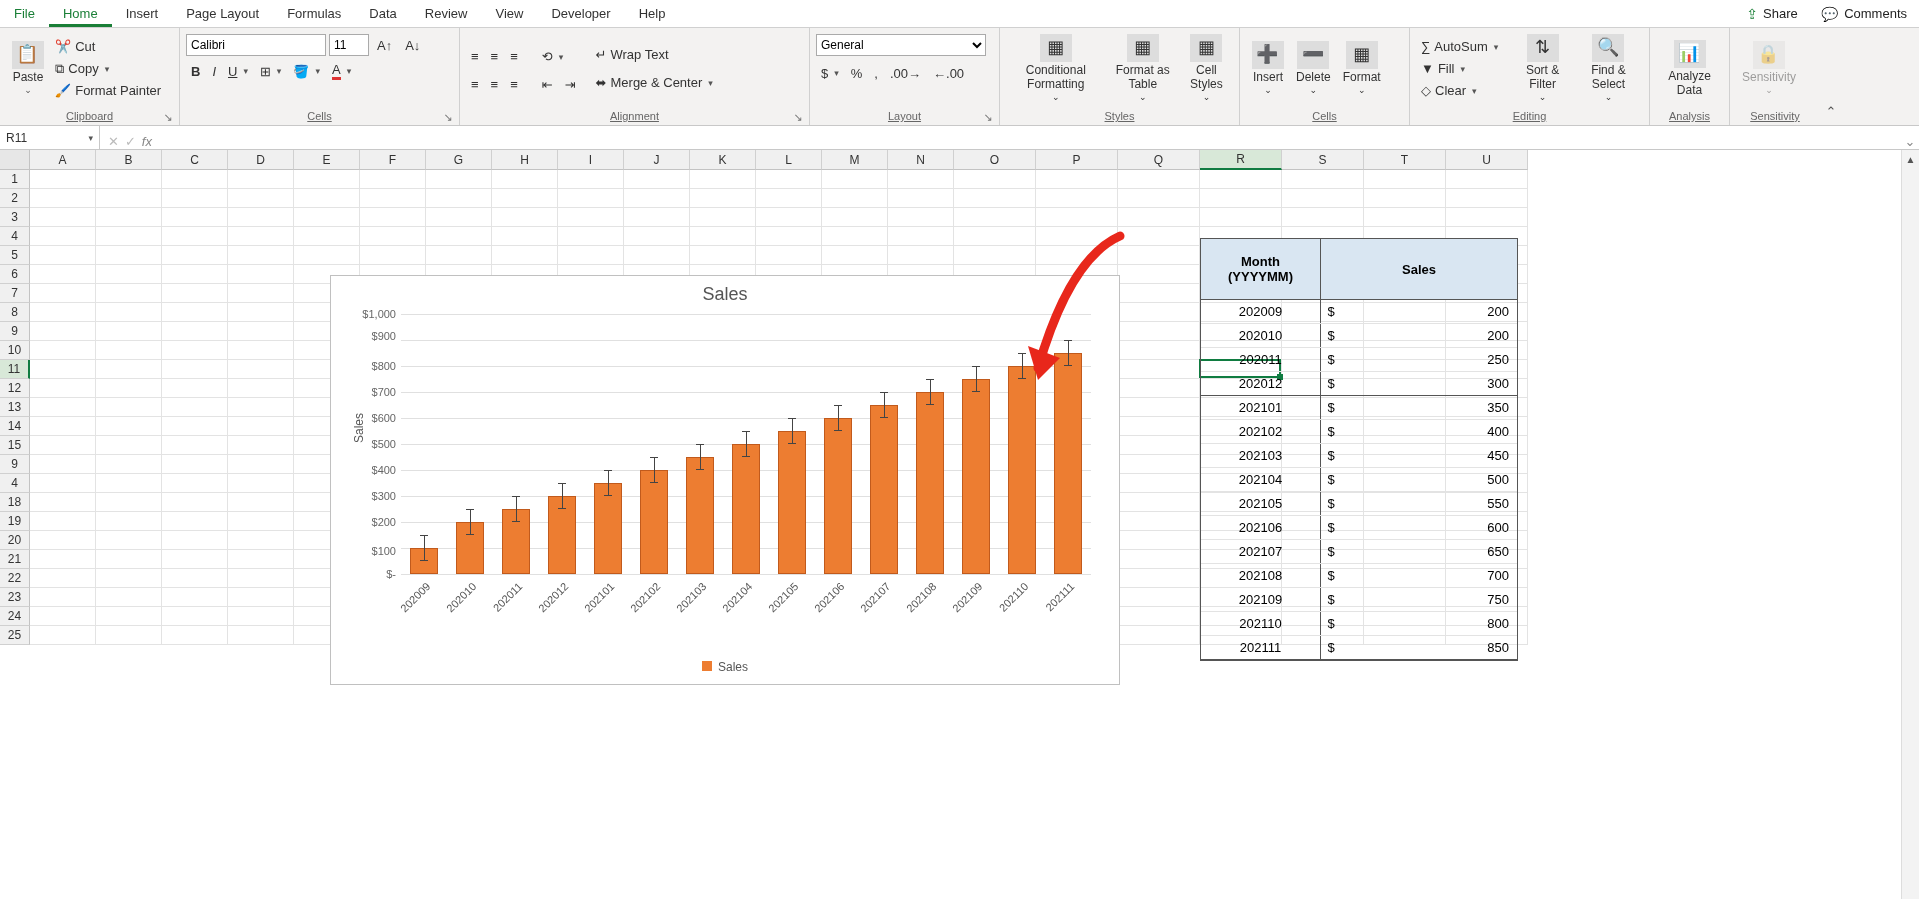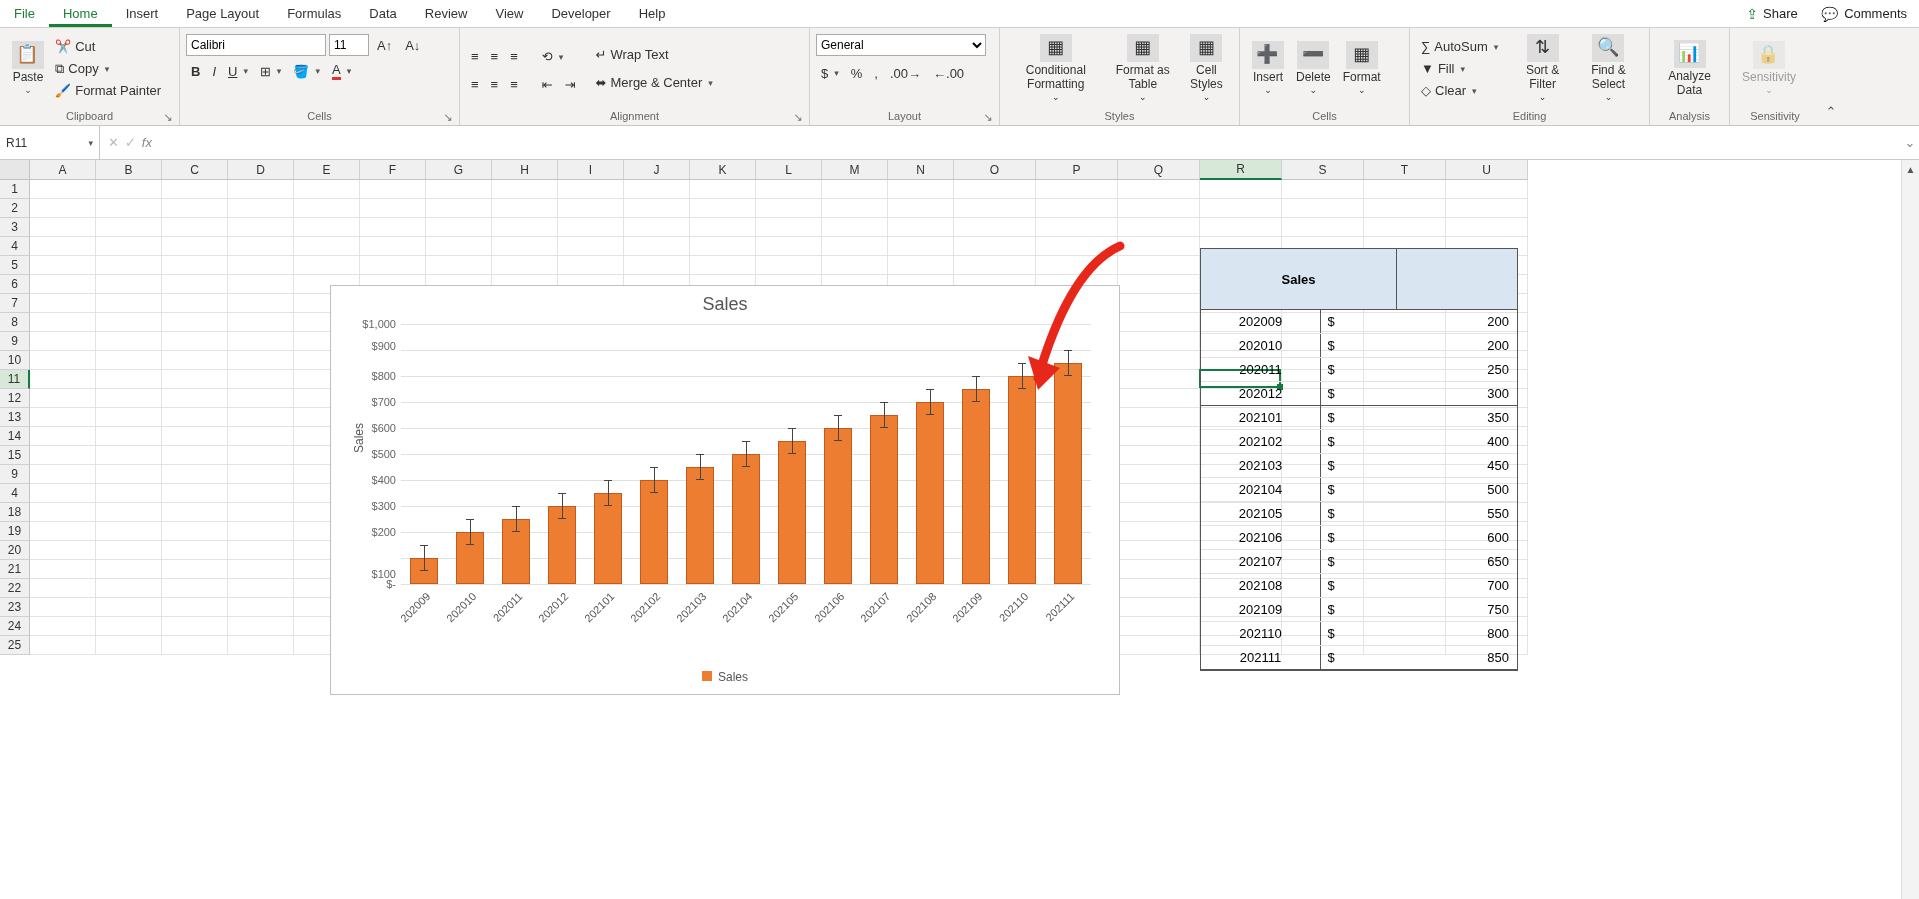--- a/index.html
+++ b/index.html
@@ -7,34 +7,34 @@
 .ribbon-tabs { display:flex; align-items:center; height:28px; background:#fff; border-bottom:1px solid #d0d0d0; }
 .ribbon-tabs .tab { padding:0 14px; height:100%; display:flex; align-items:center; cursor:pointer; font-size:13px;}
 .ribbon-tabs .tab.file { background:#fff; color:#1a7f37;}
 .ribbon-tabs .tab.active { border-bottom:3px solid #1a7f37; color:#1a7f37; padding-top:3px;}
 .ribbon-tabs .spacer { flex:1; }
 .ribbon-tabs .rbtn { padding:0 12px; height:100%; display:flex; align-items:center; gap:5px; cursor:pointer; color:#222; }
 .ribbon-tabs .rbtn .ic { font-size:14px; color:#1a7f37; }
 .ribbon { display:flex; background:#f3f2f1; height:98px; border-bottom:1px solid #c8c8c8;}
 .group { border-right:1px solid #d0d0d0; display:flex; flex-direction:column; padding:2px 6px 0 6px; }
 .group .grow { flex:1; display:flex; align-items:center;}
-.group .glabel { text-align:center; font-size:11px; color:#666; padding:3px 0; position:relative;}
+.group .glabel { text-align:center; font-size:11px; color:#666; padding:3px 0; position:relative;text-decoration:underline;}
 .group .launcher { position:absolute; right:-2px; bottom:1px; width:14px; height:14px; display:flex; align-items:center; justify-content:center; cursor:pointer; color:#777; font-size:11px;}
 .col { display:flex; flex-direction:column; justify-content:center; gap:2px;}
 .row3 { display:flex; flex-direction:column; gap:0px;}
 .btn-s { height:22px; padding:0 5px; display:flex; align-items:center; gap:4px; cursor:pointer; font-size:13px;}
 .big-btn { display:flex; flex-direction:column; align-items:center; justify-content:center; cursor:pointer; padding:2px 6px; font-size:12px; line-height:1.1; text-align:center; gap:2px;}
 .big-btn .bic { width:32px; height:28px; background:#ddd; display:flex; align-items:center; justify-content:center; font-size:18px;}
 .drop-sm::after{content:"▾"; font-size:9px; margin-left:2px; color:#555;}
 select,input[type=text].sel{ height:22px; border:1px solid #aaa; background:#fff; font-size:12px;}
 .btnrow { display:flex; gap:2px;}
 .fontgrp .row1 { display:flex; gap:3px; align-items:center;}
 .ic { display:inline-flex; align-items:center; justify-content:center;}
 
-.fbar { display:flex; align-items:center; height:34px; border-bottom:1px solid #c8c8c8; background:#fff;}
+.fbar { display:flex; align-items:flex-end; height:24px; border-bottom:1px solid #c8c8c8; background:#fff;}
 .namebox { width:100px; height:100%; border-right:1px solid #c8c8c8; padding:0 6px; display:flex; align-items:center; justify-content:space-between; font-size:12px;}
 .fx-ctrl { display:flex; align-items:center; gap:6px; padding:0 8px; color:#888;}
 .fx-ctrl span{cursor:pointer;}
 .formula-input{ flex:1; border:none; outline:none; height:100%; padding:0 6px; font-size:12px;}
 
 .sheet-wrap{ position:relative; background:#fff; height:calc(100% - 28px - 98px - 24px);}
 .corner{position:absolute;left:0;top:0;width:30px;height:20px;background:#e7e7e7;border-right:1px solid #c3c3c3;border-bottom:1px solid #c3c3c3;}
 .colheads{position:absolute;left:30px;top:0;height:20px;display:flex;}
 .colheads div{width:66px;height:100%;border-right:1px solid #d0d0d0;border-bottom:1px solid #c3c3c3;background:#f0f0f0;display:flex;align-items:center;justify-content:center;font-size:12px;color:#333;}
 .colheads div.sel{background:#d8e8d8;border-bottom:2px solid #107c41;}
@@ -954,21 +954,21 @@
 
   <div class="active-cell" id="active-cell" style="left: 1199px; top: 209px; width: 82px; height: 19px;"></div>
 
   <div class="chart-obj">
     <div class="chart-title">Sales</div>
     <div class="ax-title-y">Sales</div>
     <div class="plot" id="plot">
         <div class="gridline" style="top: 260px;"></div>
         <div class="ytick" style="top: 260px;">$-</div>
         <div class="gridline" style="top: 234px;"></div>
-        <div class="ytick" style="top: 250px;">$100</div>
+        <div class="ytick" style="top: 237px;">$100</div>
         <div class="gridline" style="top: 208px;"></div>
         <div class="ytick" style="top: 208px;">$200</div>
         <div class="gridline" style="top: 182px;"></div>
         <div class="ytick" style="top: 182px;">$300</div>
         <div class="gridline" style="top: 156px;"></div>
         <div class="ytick" style="top: 156px;">$400</div>
         <div class="gridline" style="top: 130px;"></div>
         <div class="ytick" style="top: 130px;">$500</div>
         <div class="gridline" style="top: 104px;"></div>
         <div class="ytick" style="top: 104px;">$600</div>
@@ -1029,20 +1029,22 @@
       <div class="xtick" style="left: 737px;">202111</div>
     </div>
 
   <svg class="red-arrow" viewBox="0 0 140 170">
     <path d="M110 8 Q 60 30 28 140" stroke="#e8271b" stroke-width="9" fill="none" stroke-linecap="round"></path>
     <path d="M18 118 L28 152 L50 130 Z" fill="#e8271b"></path>
   </svg>
 
   <div class="data-table">
     <div class="hdr">
+      <div>Month
+(YYYYMM)</div>
       <div>Sales</div>
     </div>
     <div id="table-body">
         <div class="dr">
           <div class="m">202009</div>
           <div class="cur">$</div>
           <div class="v">200</div>
         </div>
         <div class="dr">
           <div class="m">202010</div>

